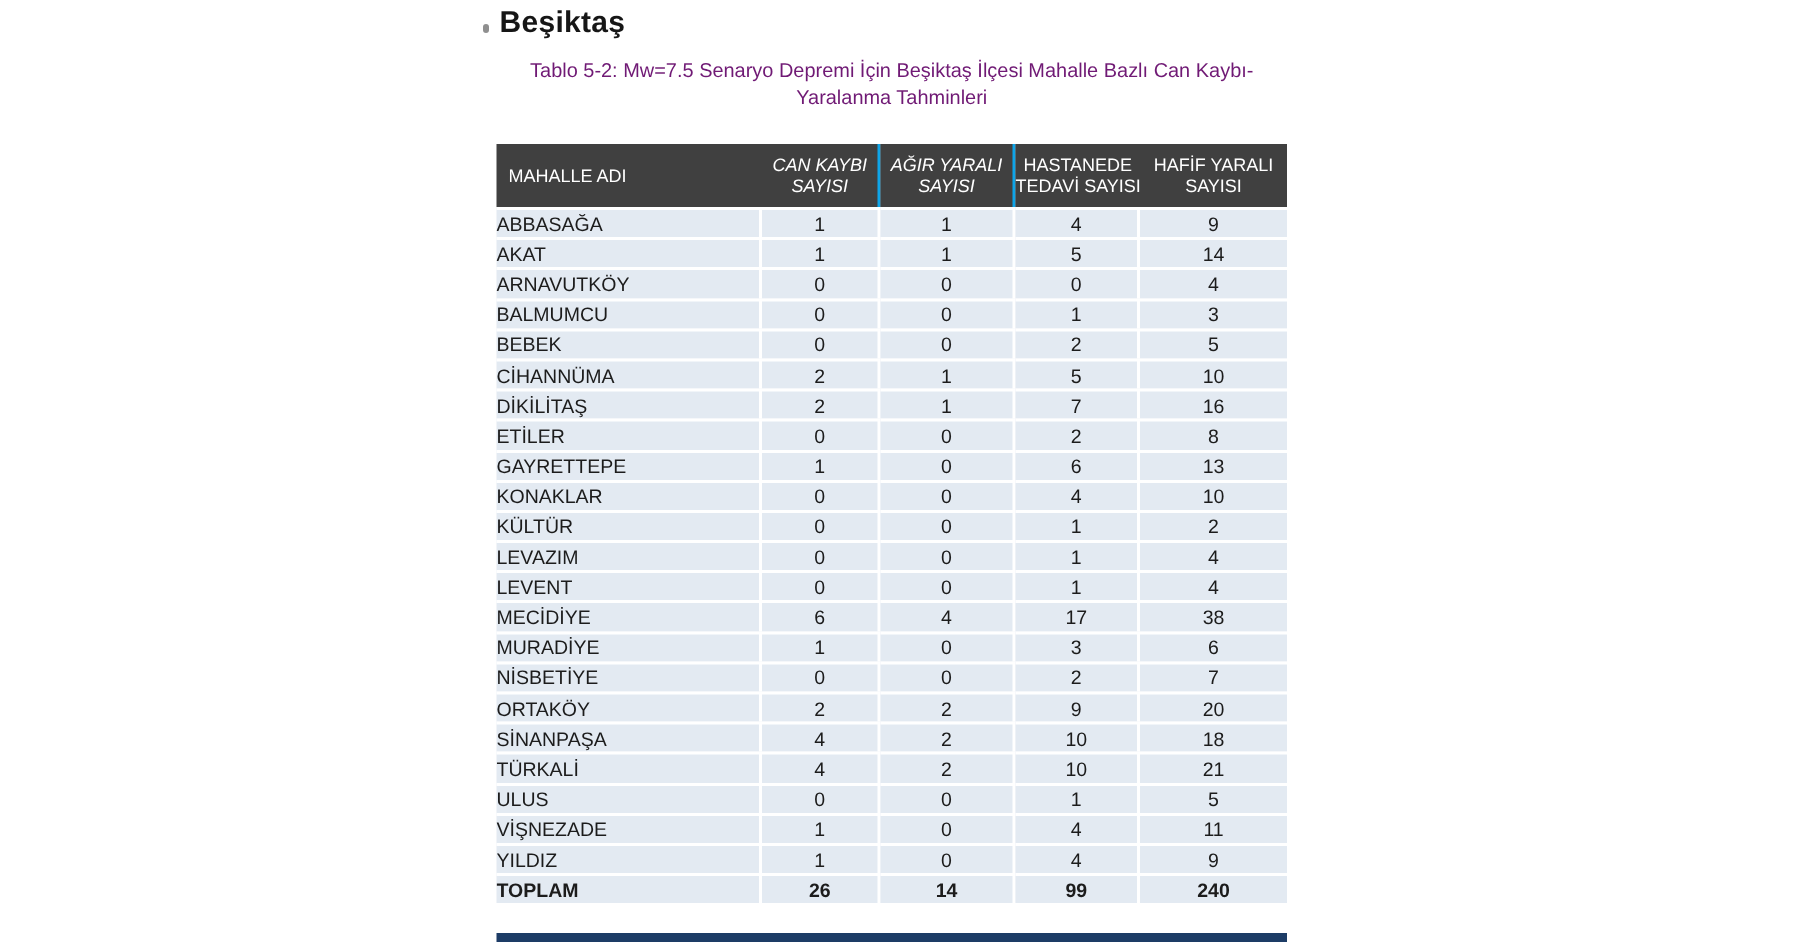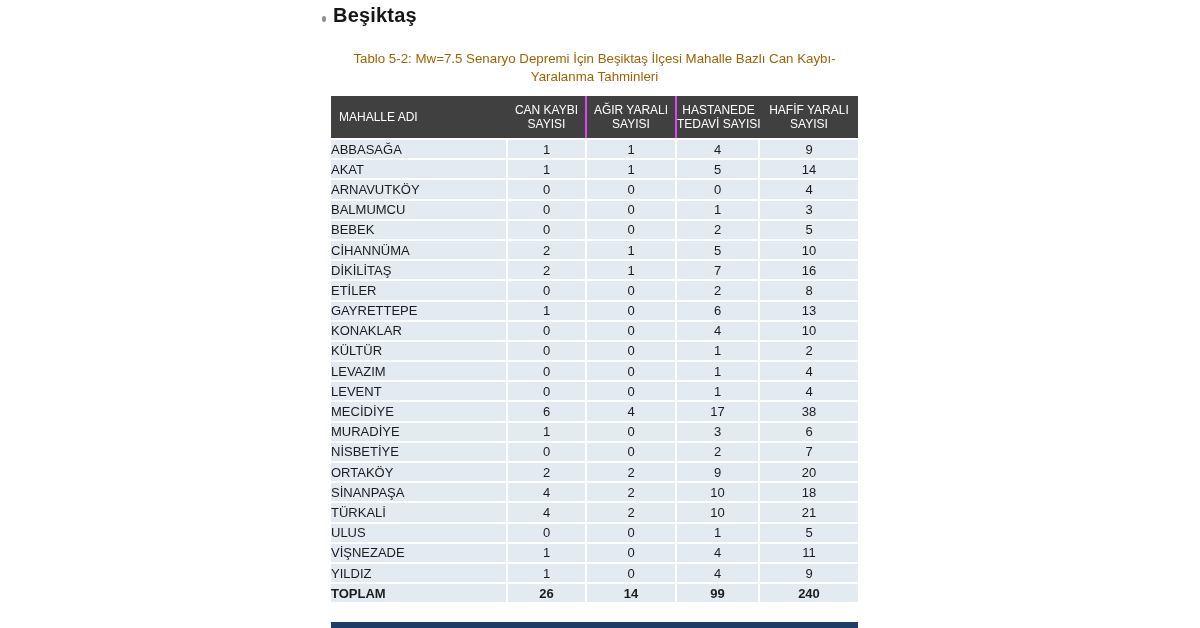--- a/index.html
+++ b/index.html
@@ -10,43 +10,43 @@
   }
   .page { position:relative; width:1200px; height:628px; background:#ffffff; }
 
   
   .heading-row { position:absolute; left:322px; top:4px; display:flex; align-items:center; }
   .heading-dot { width:4px; height:6px; background:#8f8f8f; border-radius:2px; margin-right:7px; margin-top:7px; }
   .heading { font-size:20px; font-weight:700; color:#161616; margin:0; letter-spacing:0.2px; }
 
   
   .caption {
-    position:absolute; left:331px; top:50px; width:527px;
-    text-align:center; font-size:13.3px; color:#a16207; line-height:18px;
+    position:absolute; left:331px; top:38px; width:527px;
+    text-align:center; font-size:13.3px; color:#701a75; line-height:18px;
   }
 
   
   .data-table {
     position:absolute; left:331px; top:96px; width:527px;
     border-collapse:separate; border-spacing:0; table-layout:fixed;
   }
   .data-table col.w1 { width:177px; }
   .data-table col.w2 { width:79px; }
   .data-table col.w3 { width:90px; }
   .data-table col.w4 { width:83px; }
   .data-table col.w5 { width:98px; }
 
   .data-table th {
     background:#404040; color:#ffffff; font-weight:400;
     font-size:12px; line-height:14px; height:42px;
     vertical-align:middle; padding:0; text-align:center;
     box-sizing:border-box;
   }
   .data-table th.c1 { text-align:left; padding-left:8px; }
-  .data-table th.c2, .data-table th.c3 { border-right:2px solid #d946ef; }
+  .data-table th.c2, .data-table th.c3 { border-right:2px solid #0ea5e9;font-style:italic; }
   .data-table th .hl { display:block; white-space:nowrap; }
 
   .data-table td {
     background:#e3eaf2; color:#1c1c1c; font-size:13px; line-height:17px;
     height:20.2px; text-align:center; padding:0;
     border-top:2px solid #ffffff; border-right:2px solid #ffffff;
     box-sizing:border-box; vertical-align:middle;
     white-space:nowrap; overflow:hidden;
   }
   .data-table td.c1 { text-align:left; padding-left:0; }

